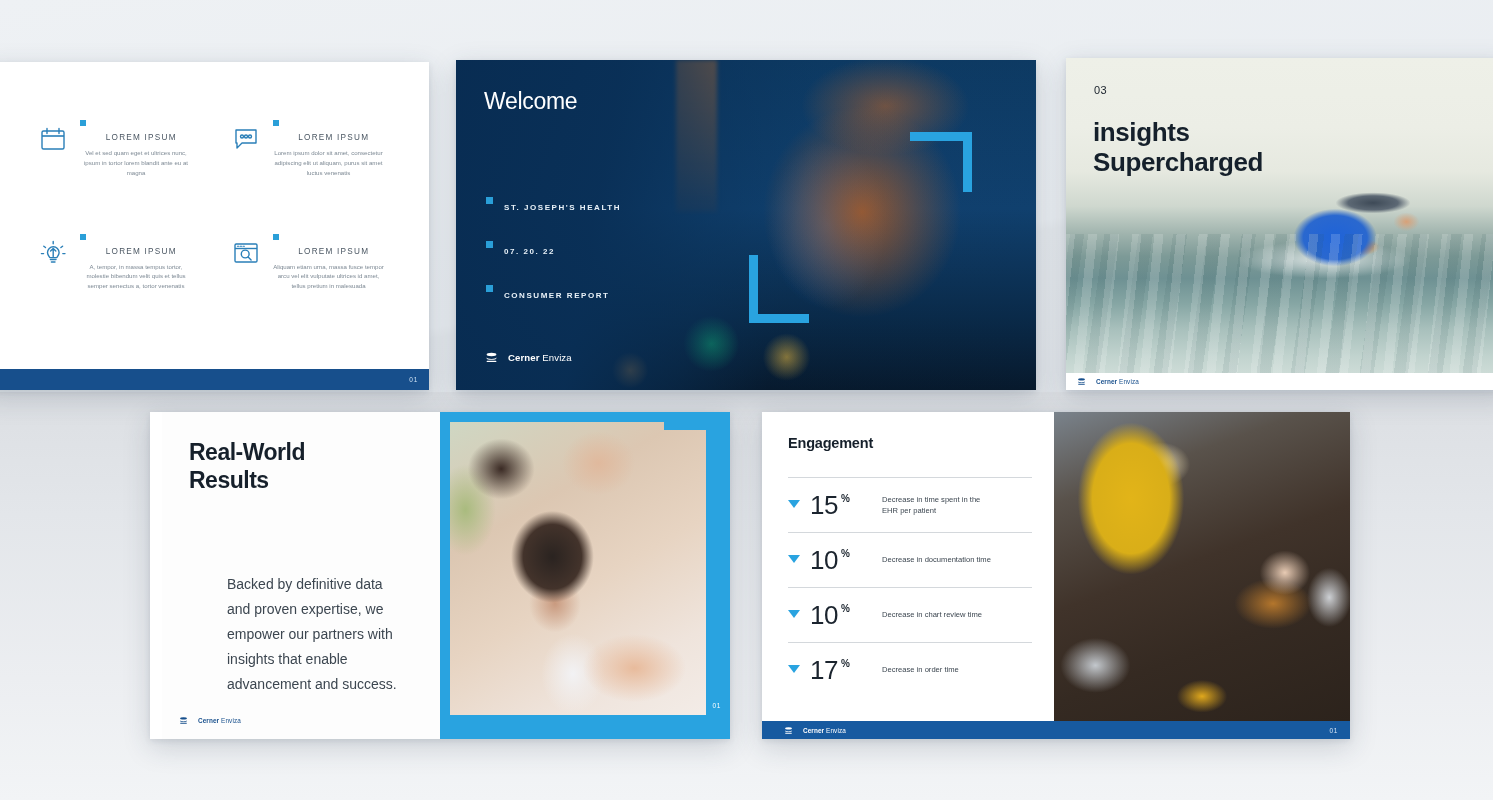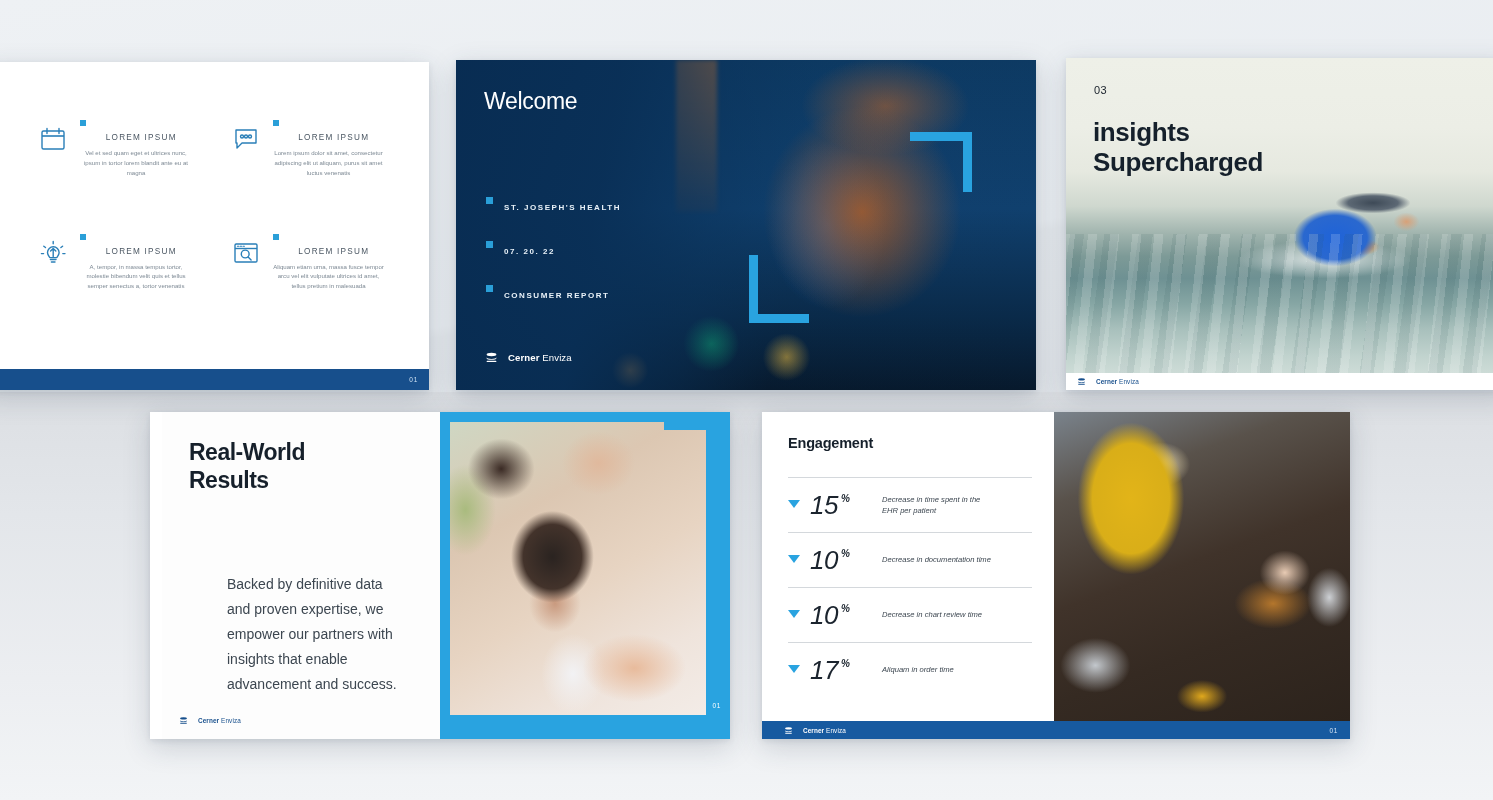--- a/index.html
+++ b/index.html
@@ -134,21 +134,21 @@
                border-top:18px solid #29a3e0; border-right:24px solid #29a3e0; }
   #rwr-br-bl { position:absolute; left:0; bottom:0; width:60px; height:66px;
                border-bottom:24px solid #29a3e0; border-left:10px solid #29a3e0; }
   .rwr-pg { position:absolute; right:9px; bottom:30px; color:#fff; font-size:6.5px; letter-spacing:.6px; }
 
   
   #slide-eng { left:762px; top:412px; width:588px; height:327px; }
   .eng-left { position:absolute; left:0; top:0; width:292px; bottom:18px; background:#fff; }
   .eng-title { position:absolute; left:26px; top:23px; font-size:14.5px; font-weight:700;
                color:#16202b; letter-spacing:-.2px; }
-  .eng-rows { position:absolute; left:26px; right:22px; top:65px;font-style:italic; }
+  .eng-rows { position:absolute; left:26px; right:22px; top:65px; }
   .eng-row { display:flex; align-items:center; gap:10px; border-top:1px solid #d4d8dc;
              height:55px; }
   .eng-row:last-child { border-bottom:0; }
   .tri { width:0; height:0; border-left:6px solid transparent; border-right:6px solid transparent;
          border-top:8px solid #29a3e0; flex:0 0 12px; margin-top:-2px; }
   .eng-val { display:flex; align-items:flex-start; gap:3px; min-width:62px; }
   .eng-num { font-size:26px; font-weight:300; color:#1b242e; line-height:1; letter-spacing:-.5px; }
   .eng-pct { font-size:10px; font-weight:600; color:#1b242e; margin-top:1px; }
   .eng-lbl { font-size:7.6px; line-height:1.48; color:#3c4650; max-width:110px; }
   .eng-right { position:absolute; left:292px; top:0; right:0; bottom:18px; overflow:hidden; }
@@ -364,21 +364,21 @@
           </span>
           <span class="eng-lbl">Decrease in chart review time</span>
         </div>
 
         <div class="eng-row">
           <span class="tri"></span>
           <span class="eng-val">
             <span class="eng-num">17</span>
             <span class="eng-pct">%</span>
           </span>
-          <span class="eng-lbl">Aliquam in order time</span>
+          <span class="eng-lbl">Decrease in order time</span>
         </div>
 
       </div>
     </div>
     <div class="eng-right">
       <div class="ph-group"></div>
     </div>
     <div class="eng-foot">
       <span class="logo">
         <span class="mark">

